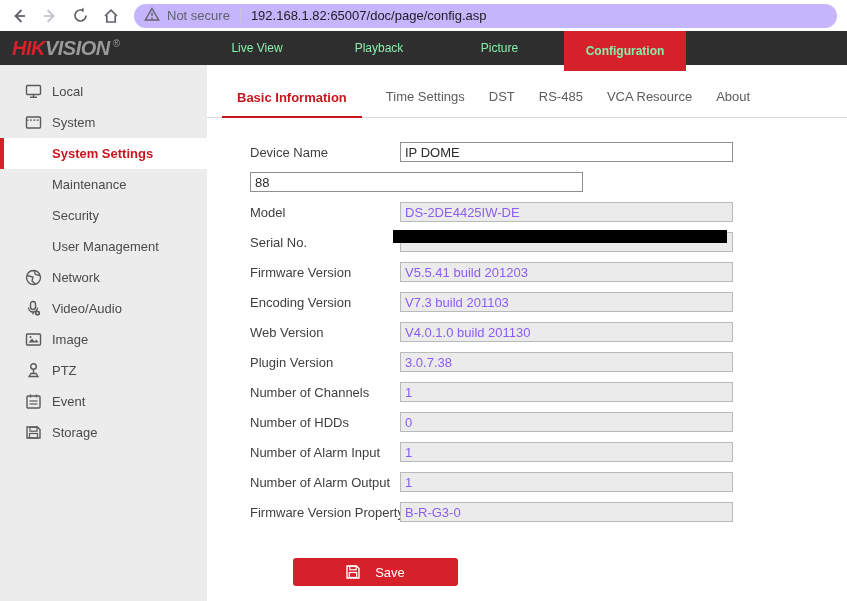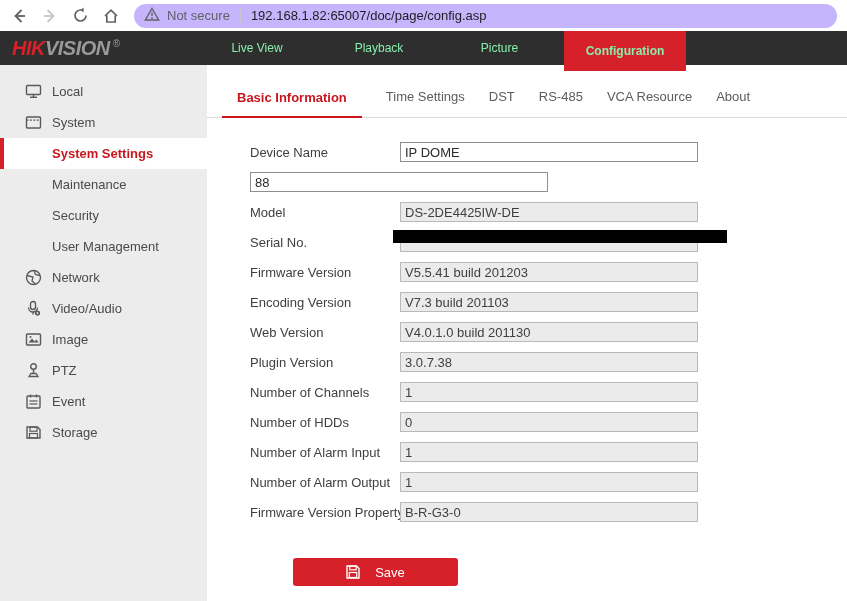--- a/index.html
+++ b/index.html
@@ -39,22 +39,22 @@
   
   .content { position:absolute; left:207px; top:65px; width:640px; height:536px; background:#fff; }
   .tabs { height:53px; border-bottom:1px solid #d8d8d8; padding-left:15px; display:flex; align-items:flex-end; }
   .tab { font-size:13px; color:#5c5c5c; padding-bottom:13px; margin-left:24px; cursor:pointer; white-space:nowrap; }
   .tab.active { color:#c9161e; font-weight:bold; margin-left:0; padding:0 15px 11px 15px; border-bottom:2px solid #c9161e; margin-bottom:-1px; }
 
   .form { padding:19px 0 0 43px; }
   .frow { display:flex; align-items:center; height:30px; }
   .frow .flabel { width:150px; font-size:13px; color:#404040; white-space:nowrap; }
   .fwrap { position:relative; width:333px; }
-  .fld { width:298px; height:20px; border:1px solid #8f8f8f; background:#fff; font-family:"Liberation Sans", sans-serif; font-size:13px; color:#2b2b2b; padding:0 4px; display:block; }
-  .fld.ro { background:#ebebeb; border-color:#b9b9b9; color:#404040; }
+  .fld { width:333px; height:20px; border:1px solid #8f8f8f; background:#fff; font-family:"Liberation Sans", sans-serif; font-size:13px; color:#2b2b2b; padding:0 4px; display:block; }
+  .fld.ro { background:#ebebeb; border-color:#b9b9b9; color:#8b5cf6; }
   .redact { position:absolute; left:-7px; top:-2px; width:334px; height:13px; background:#000; z-index:2; }
 
   .save-btn { margin:31px 0 0 43px; width:165px; height:28px; background:#d6212a; border:none; border-radius:3px; color:#fff; font-family:"Liberation Sans", sans-serif; font-size:13px; display:flex; align-items:center; justify-content:center; gap:15px; cursor:pointer; }
 </style>
 </head>
 <body>
 
 <div class="chrome">
   <div class="navbtns">
     <span>

